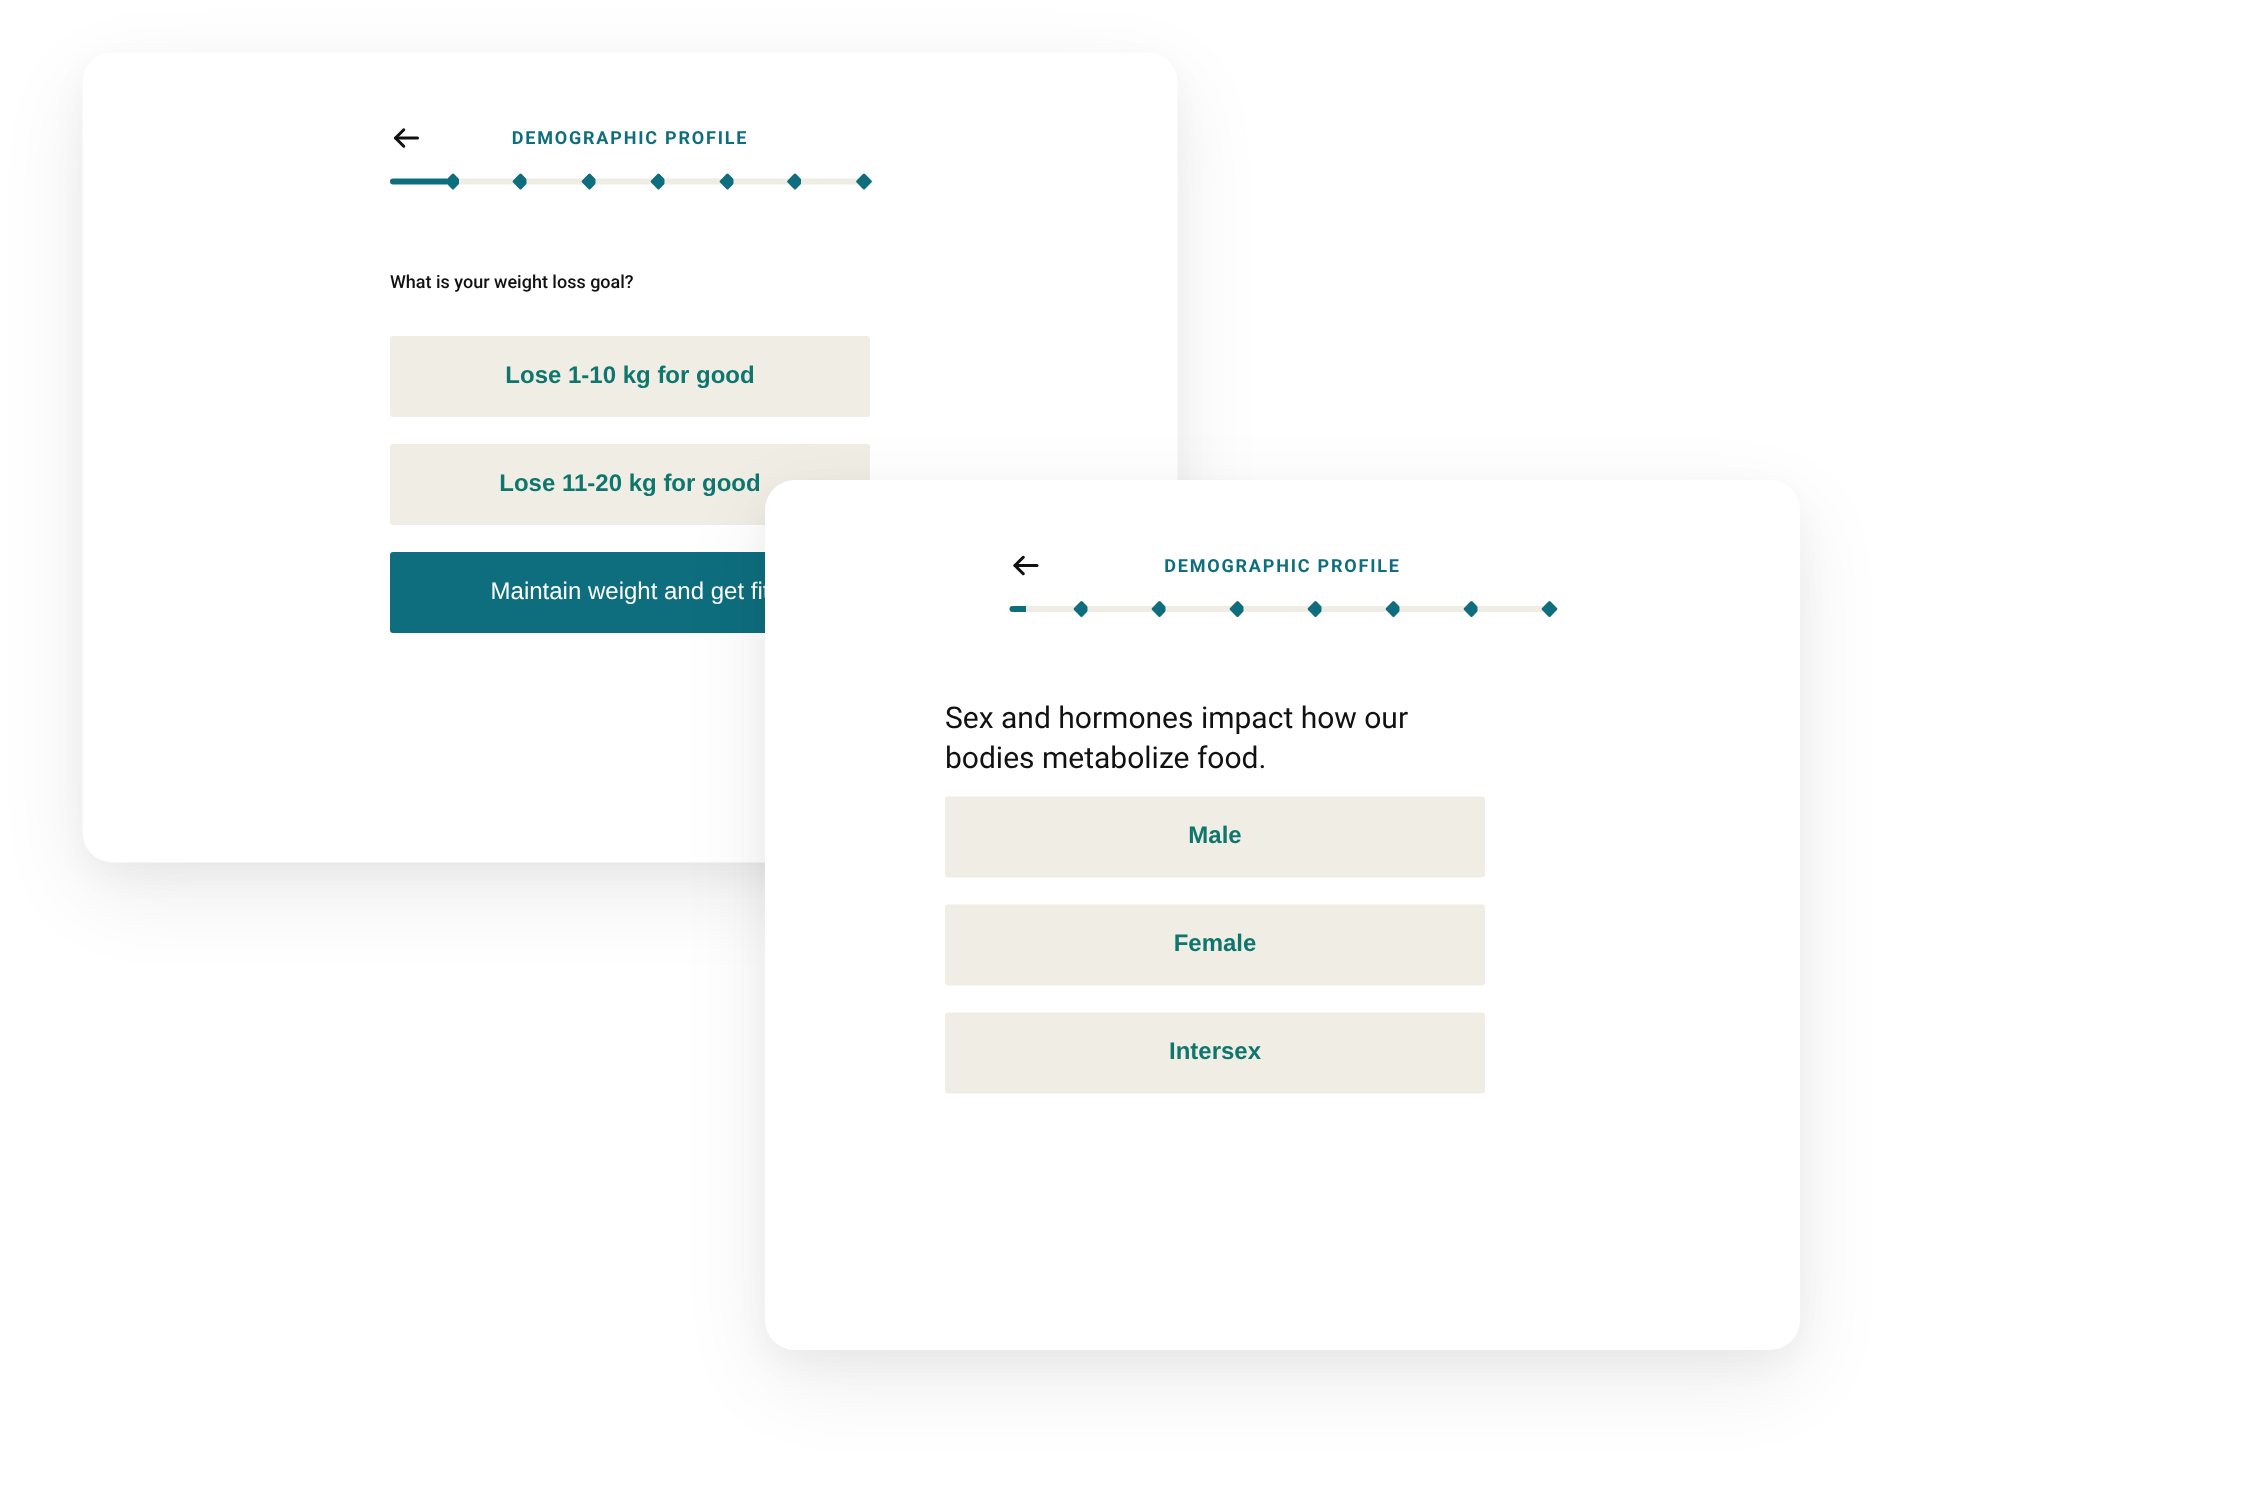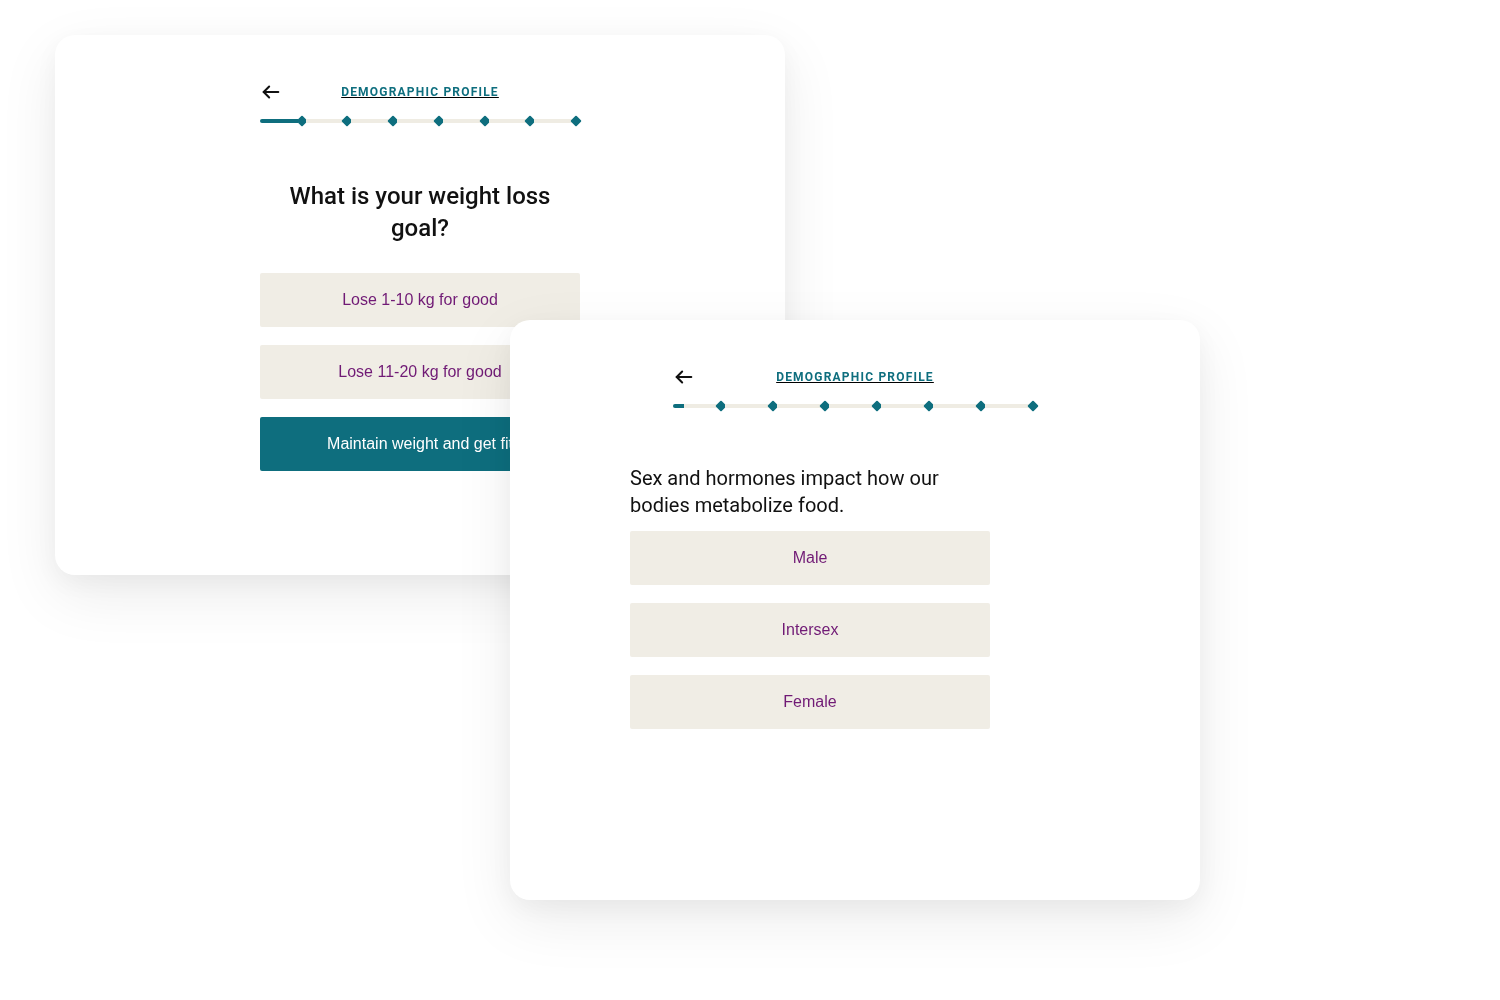--- a/index.html
+++ b/index.html
@@ -30,21 +30,20 @@
       width: 690px;
       height: 580px;
       padding: 50px 120px 50px 120px;
       z-index: 2;
     }
     .header {
       display: flex;
       align-items: center;
       margin-bottom: 18px;
       position: relative;
-      text-decoration: underline;
     }
     .back-arrow {
       width: 22px;
       height: 22px;
       cursor: pointer;
       position: absolute;
       left: 0;
     }
     .header-title {
       flex: 1;
@@ -92,44 +91,43 @@
     }
     .diamond {
       width: 8px;
       height: 8px;
       background: #0e6e7e;
       transform: rotate(45deg);
       flex-shrink: 0;
       border-radius: 1px;
     }
     .question {
-      font-size: 24px;
+      font-size: 12px;
       font-weight: 500;
       color: #111111;
       margin-bottom: 28px;
       line-height: 1.35;
-      text-align: center;
     }
     .intro-text {
       font-size: 20px;
       font-weight: 400;
       color: #111111;
       margin-bottom: 12px;
       line-height: 1.35;
     }
     .options {
       display: flex;
       flex-direction: column;
       gap: 18px;
     }
     .option {
       background: #f0ede5;
-      color: #701a75;
+      color: #0f766e;
       font-size: 16px;
-      font-weight: 400;
+      font-weight: 700;
       padding: 18px 12px;
       text-align: center;
       border-radius: 2px;
       cursor: pointer;
       border: none;
       width: 100%;
       white-space: nowrap;
       overflow: hidden;
     }
     .option.selected {
@@ -217,16 +215,16 @@
     <div class="progress-seg"></div>
     <div class="diamond"></div>
     <div class="progress-seg"></div>
     <div class="diamond"></div>
     <div class="progress-seg"></div>
     <div class="diamond"></div>
   </div>
   <div class="intro-text">Sex and hormones impact how our bodies metabolize food.</div>
   <div class="options">
     <button class="option">Male</button>
+    <button class="option">Female</button>
     <button class="option">Intersex</button>
-    <button class="option">Female</button>
   </div>
 </div>
 
 </body></html>

